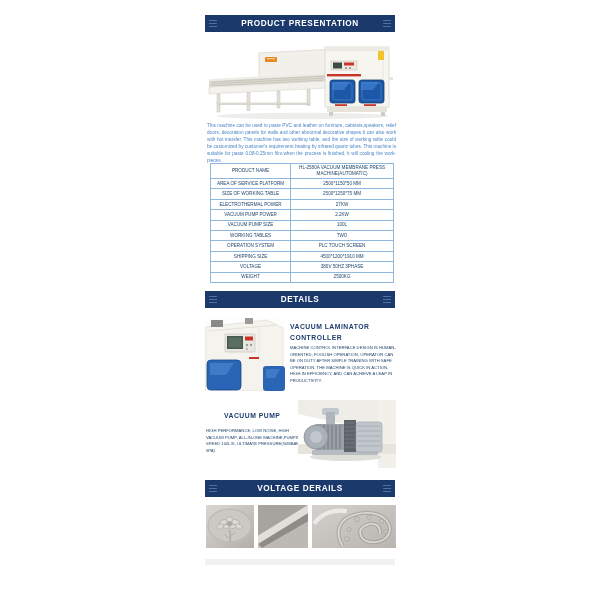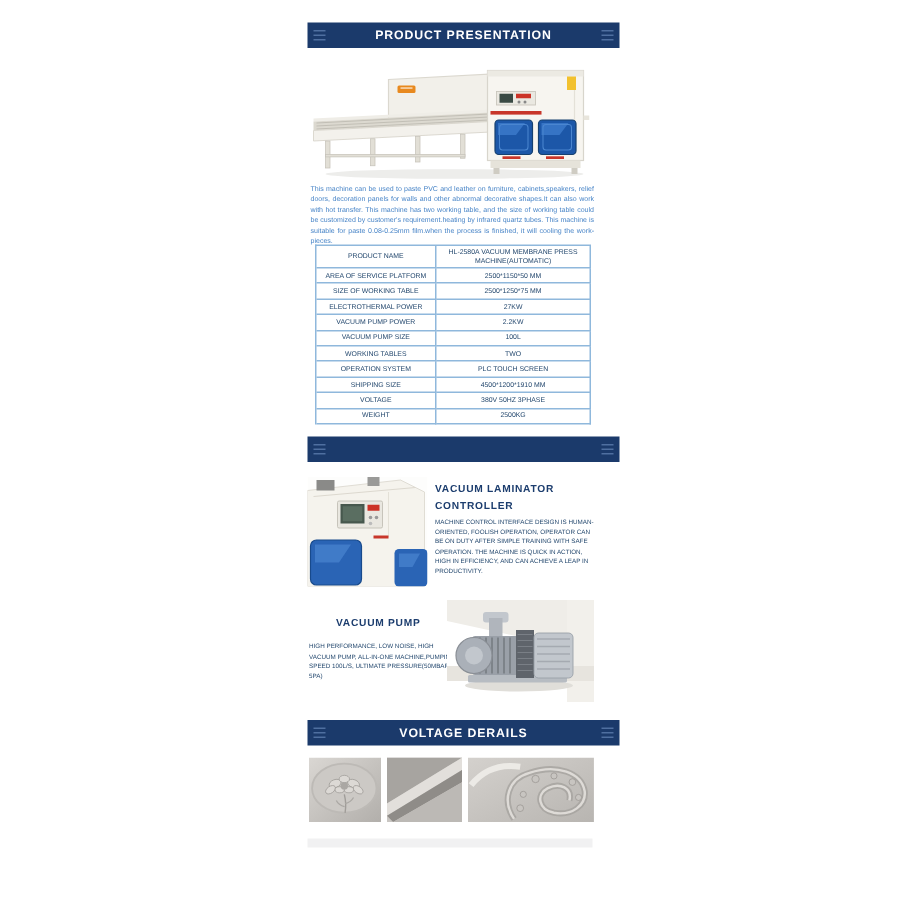--- a/index.html
+++ b/index.html
@@ -1,20 +1,20 @@
 <!DOCTYPE html>
 <html><head>
 <meta charset="utf-8">
 <style>
   html,body{margin:0;padding:0;background:#fff;}
   .page{position:relative;width:600px;height:600px;background:#ffffff;overflow:hidden;
         font-family:"Liberation Sans",sans-serif;}
 
   
-  .bar{position:absolute;left:205px;width:208px;height:17px;background:#1b3a6b;
+  .bar{position:absolute;left:205px;width:190px;height:17px;background:#1b3a6b;
        display:flex;align-items:center;justify-content:space-between;}
   .bar .ttl{position:absolute;left:0;right:0;text-align:center;color:#ffffff;
             font-size:8.2px;font-weight:bold;letter-spacing:0.6px;}
   .menu{display:flex;flex-direction:column;gap:1.5px;padding:0 4px;z-index:2;}
   .menu i{display:block;width:8px;height:1.1px;background:#4f6fa0;}
 
   
   .desc{position:absolute;left:207px;top:122px;width:189px;font-size:4.7px;
         line-height:7px;color:#4a86c8;text-align:justify;}
 
@@ -159,20 +159,21 @@
       <div class="scell sval">2500KG</div>
     </div>
   </div>
 
   <div class="bar" style="top:291px;">
     <span class="menu">
         <i></i>
         <i></i>
         <i></i>
       </span>
+    <span class="ttl">DETAILS</span>
     <span class="menu">
         <i></i>
         <i></i>
         <i></i>
       </span>
   </div>
 
   <div class="imgbox" style="left:205px;top:318px;width:80px;height:73px;">
     <svg viewBox="0 0 80 73">
       <rect width="80" height="73" fill="#fdfdfc"></rect>

